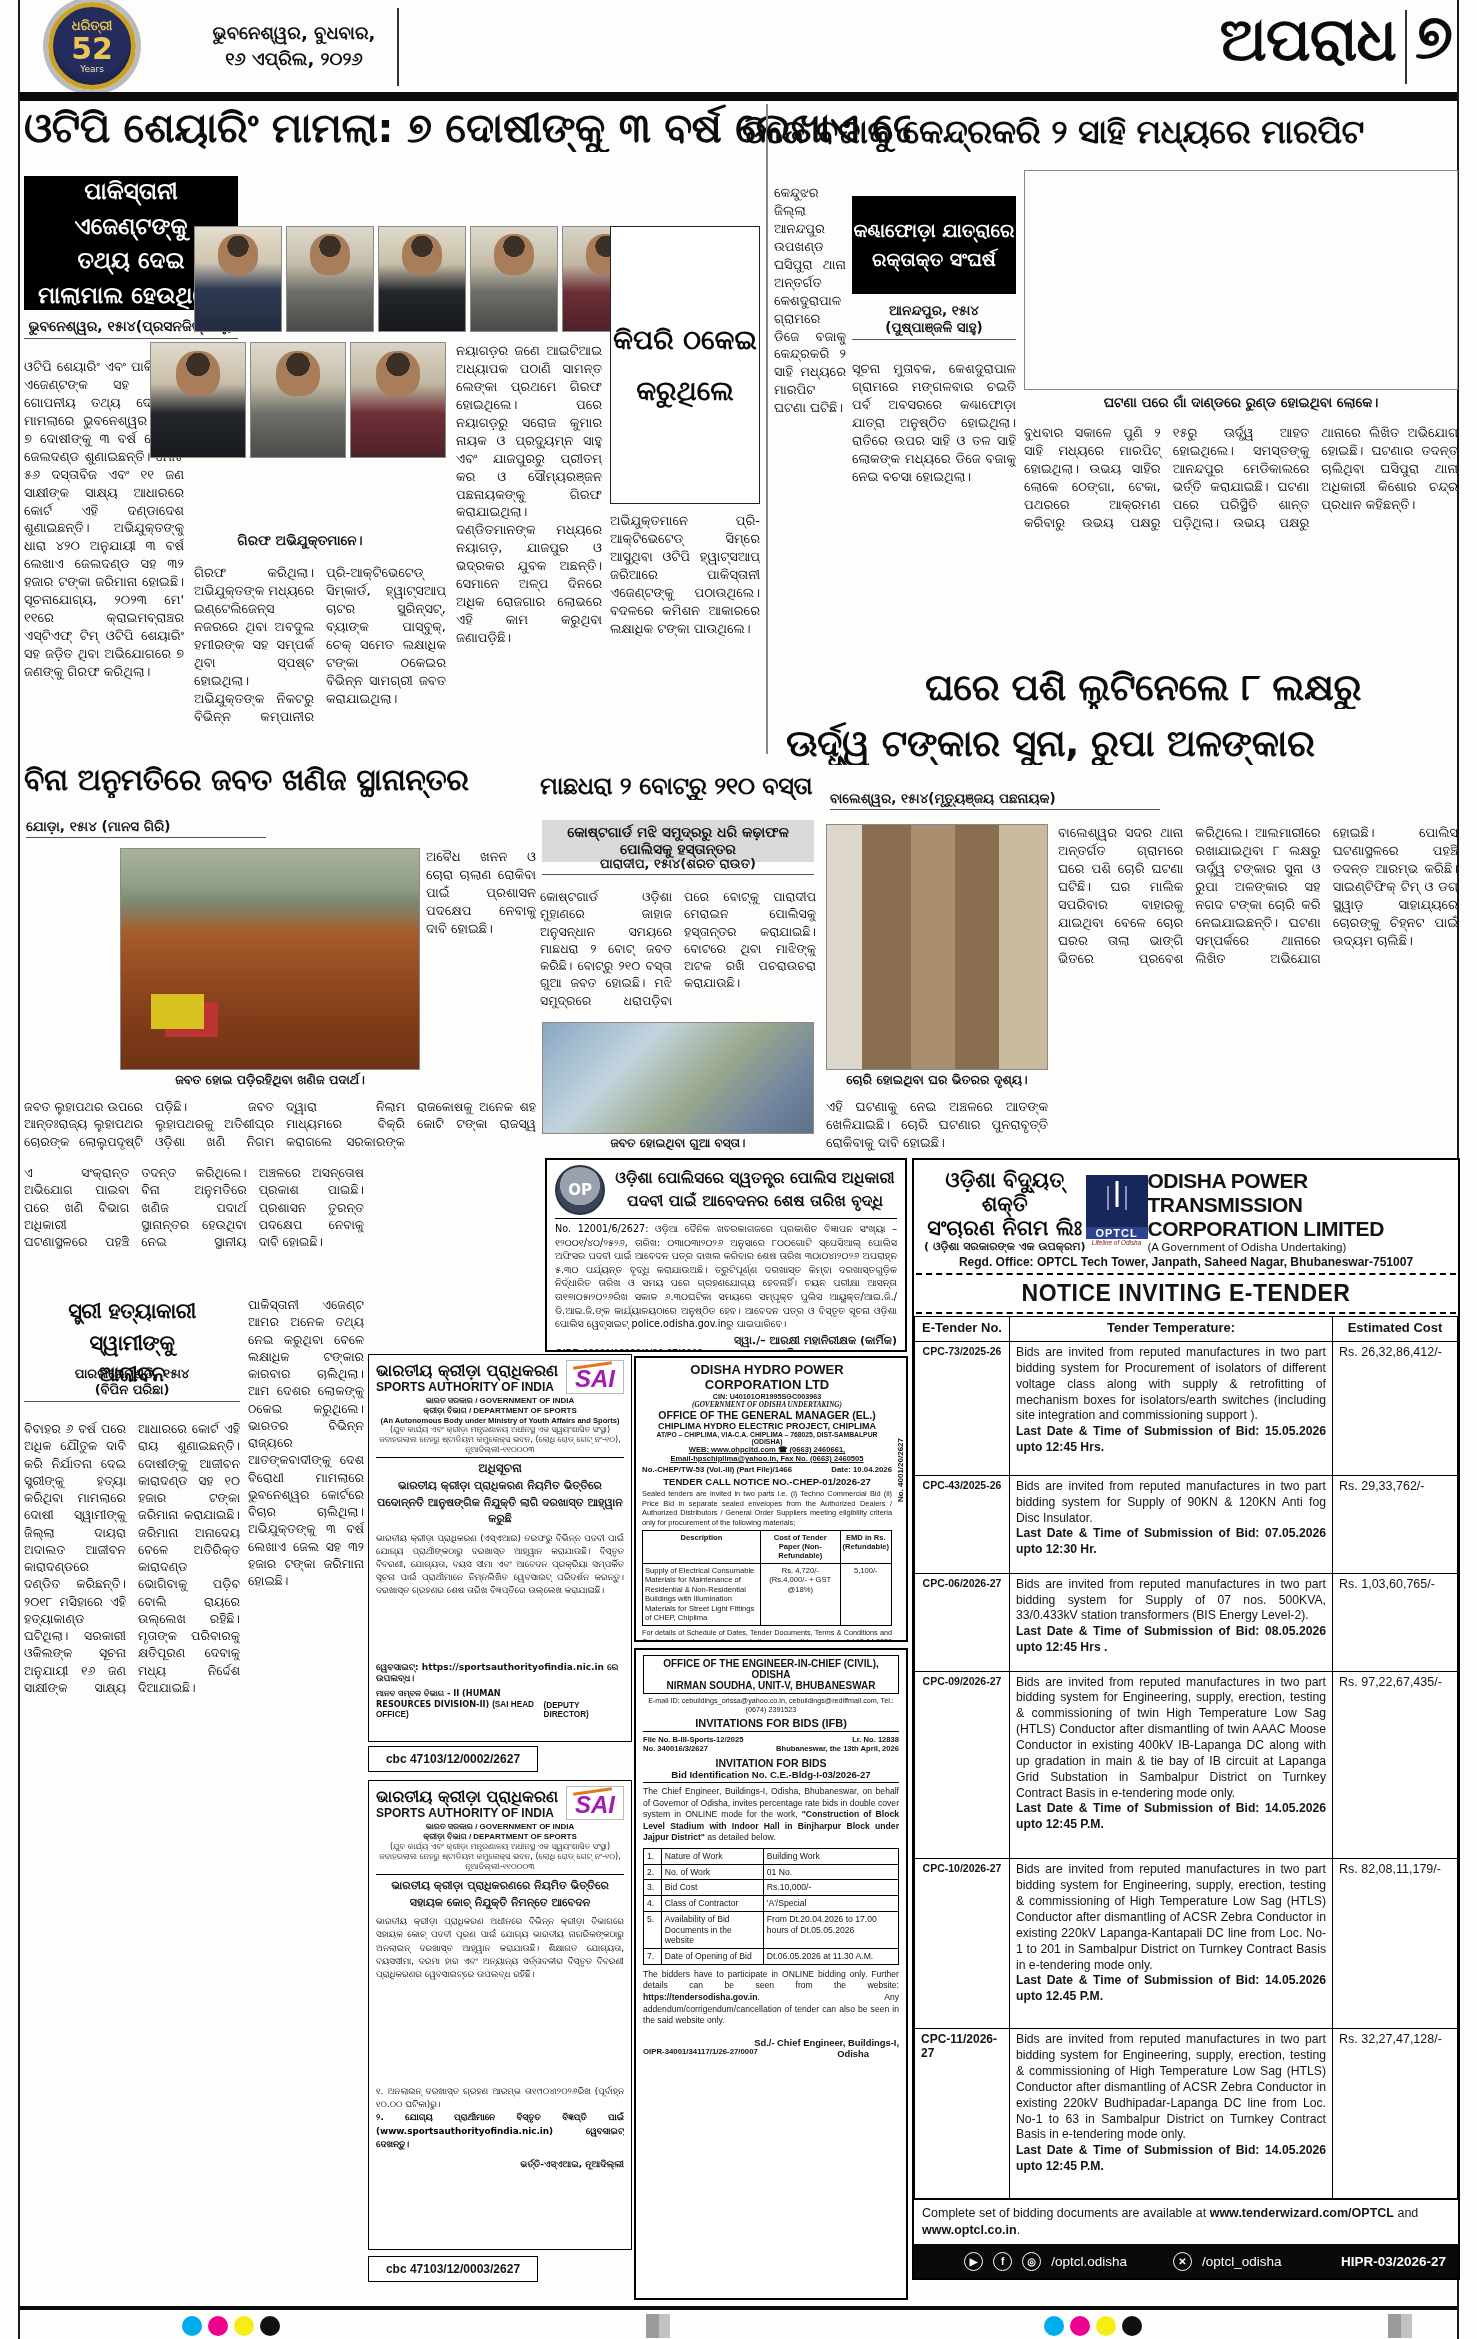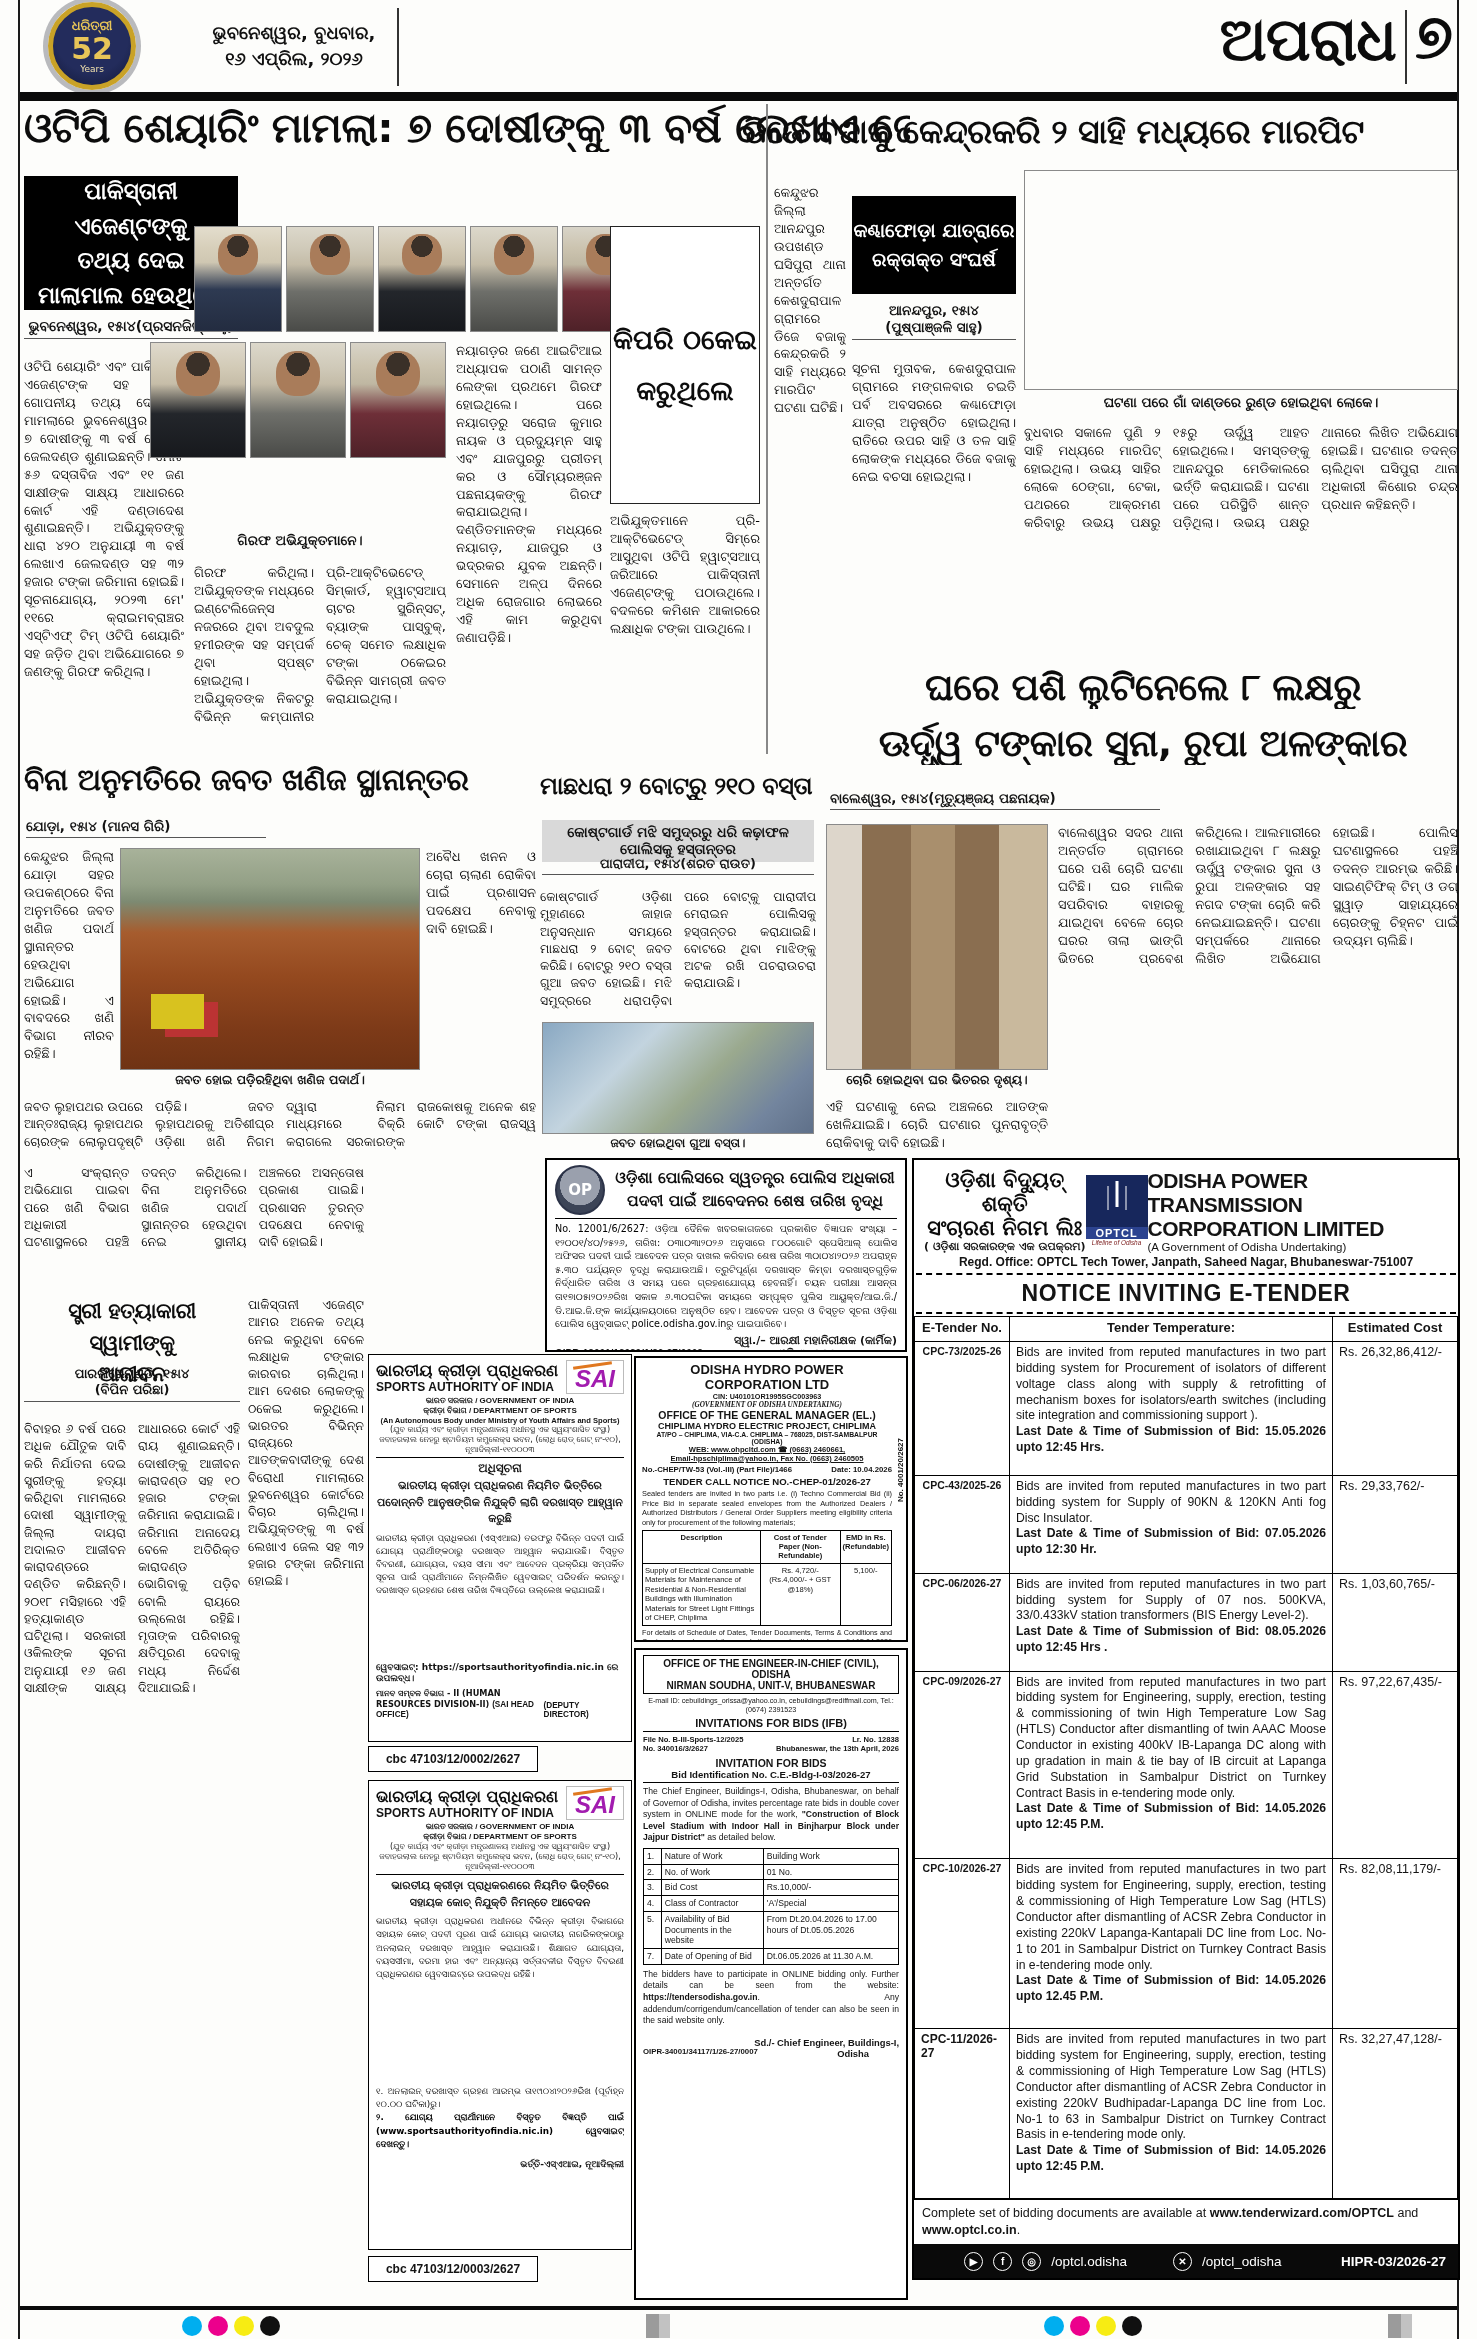--- a/index.html
+++ b/index.html
@@ -114,30 +114,29 @@
   <div class="abs byline" style="left:852px;top:302px;width:164px;font-size:13.5px;">
     <div>ଆନନ୍ଦପୁର, ୧୫ା୪</div>
     <div>(ପୁଷ୍ପାଞ୍ଜଳି ସାହୁ)</div>
   </div>
   <div class="abs jtext" style="left:852px;top:360px;width:164px;height:300px;">ସୂଚନା ମୁତାବକ, କେଶଦୁରାପାଳ ଗ୍ରାମରେ ମଙ୍ଗଳବାର ଚଇତି ପର୍ବ ଅବସରରେ କଣ୍ଢାଫୋଡ଼ା ଯାତ୍ରା ଅନୁଷ୍ଠିତ ହୋଇଥିଲା। ରାତିରେ ଉପର ସାହି ଓ ତଳ ସାହି ଲୋକଙ୍କ ମଧ୍ୟରେ ଡିଜେ ବଜାକୁ ନେଇ ବଚସା ହୋଇଥିଲା।</div>
   <div class="abs ph ph-clash" style="left:1024px;top:170px;width:434px;height:220px;"></div>
   <div class="abs caption" style="left:1024px;top:394px;width:434px;">ଘଟଣା ପରେ ଗାଁ ଦାଣ୍ଡରେ ରୁଣ୍ଡ ହୋଇଥିବା ଲୋକେ।</div>
   <div class="abs jtext cols3" style="left:1024px;top:424px;width:434px;height:236px;">ବୁଧବାର ସକାଳେ ପୁଣି ୨ ସାହି ମଧ୍ୟରେ ମାରପିଟ୍ ହୋଇଥିଲା। ଉଭୟ ସାହିର ଲୋକେ ଠେଙ୍ଗା, ଟେକା, ପଥରରେ ଆକ୍ରମଣ କରିବାରୁ ଉଭୟ ପକ୍ଷରୁ ୧୫ରୁ ଊର୍ଦ୍ଧ୍ୱ ଆହତ ହୋଇଥିଲେ। ସମସ୍ତଙ୍କୁ ଆନନ୍ଦପୁର ମେଡିକାଲରେ ଭର୍ତ୍ତି କରାଯାଇଛି। ଘଟଣା ପରେ ପରିସ୍ଥିତି ଶାନ୍ତ ପଡ଼ିଥିଲା। ଉଭୟ ପକ୍ଷରୁ ଥାନାରେ ଲିଖିତ ଅଭିଯୋଗ ହୋଇଛି। ଘଟଣାର ତଦନ୍ତ ଚାଲିଥିବା ଘସିପୁରା ଥାନା ଅଧିକାରୀ କିଶୋର ଚନ୍ଦ୍ର ପ୍ରଧାନ କହିଛନ୍ତି।</div>
 
   <div class="abs hl" style="left:826px;top:666px;width:634px;font-size:37px;text-align:center;">ଘରେ ପଶି ଲୁଟିନେଲେ ୮ ଲକ୍ଷରୁ</div>
-  <div class="abs hl" style="left:826px;top:722px;width:634px;font-size:37px;text-align:center;">ଊର୍ଦ୍ଧ୍ୱ ଟଙ୍କାର ସୁନା, ରୁପା ଅଳଙ୍କାର</div>
+  <div class="abs hl" style="left:786px;top:722px;width:634px;font-size:37px;">ଊର୍ଦ୍ଧ୍ୱ ଟଙ୍କାର ସୁନା, ରୁପା ଅଳଙ୍କାର</div>
   <div class="abs" style="left:830px;top:790px;width:330px;font-size:13.5px;font-weight:700;border-bottom:1.5px solid #555;padding-bottom:2px;">ବାଲେଶ୍ୱର, ୧୫ା୪(ମୃତ୍ୟୁଞ୍ଜୟ ପଛନାୟକ)</div>
   <div class="abs ph ph-almirah" style="left:826px;top:824px;width:222px;height:246px;"></div>
   <div class="abs caption" style="left:826px;top:1072px;width:222px;font-size:12.5px;">ଚୋରି ହୋଇଥିବା ଘର ଭିତରର ଦୃଶ୍ୟ।</div>
   <div class="abs jtext cols3" style="left:1058px;top:824px;width:400px;height:326px;">ବାଲେଶ୍ୱର ସଦର ଥାନା ଅନ୍ତର୍ଗତ ଗ୍ରାମରେ ଘରେ ପଶି ଚୋରି ଘଟଣା ଘଟିଛି। ଘର ମାଲିକ ସପରିବାର ବାହାରକୁ ଯାଇଥିବା ବେଳେ ଚୋର ଘରର ତାଲା ଭାଙ୍ଗି ଭିତରେ ପ୍ରବେଶ କରିଥିଲେ। ଆଲମାରୀରେ ରଖାଯାଇଥିବା ୮ ଲକ୍ଷରୁ ଊର୍ଦ୍ଧ୍ୱ ଟଙ୍କାର ସୁନା ଓ ରୁପା ଅଳଙ୍କାର ସହ ନଗଦ ଟଙ୍କା ଚୋରି କରି ନେଇଯାଇଛନ୍ତି। ଘଟଣା ସମ୍ପର୍କରେ ଥାନାରେ ଲିଖିତ ଅଭିଯୋଗ ହୋଇଛି। ପୋଲିସ ଘଟଣାସ୍ଥଳରେ ପହଞ୍ଚି ତଦନ୍ତ ଆରମ୍ଭ କରିଛି। ସାଇଣ୍ଟିଫିକ୍ ଟିମ୍ ଓ ଡଗ୍ ସ୍କ୍ୱାଡ଼ ସାହାଯ୍ୟରେ ଚୋରଙ୍କୁ ଚିହ୍ନଟ ପାଇଁ ଉଦ୍ୟମ ଚାଲିଛି।</div>
   <div class="abs jtext" style="left:826px;top:1098px;width:222px;height:54px;">ଏହି ଘଟଣାକୁ ନେଇ ଅଞ୍ଚଳରେ ଆତଙ୍କ ଖେଳିଯାଇଛି। ଚୋରି ଘଟଣାର ପୁନରାବୃତ୍ତି ରୋକିବାକୁ ଦାବି ହୋଇଛି।</div>
 
   <div class="abs hl" style="left:24px;top:762px;width:512px;font-size:30px;">ବିନା ଅନୁମତିରେ ଜବତ ଖଣିଜ ସ୍ଥାନାନ୍ତର</div>
   <div class="abs" style="left:26px;top:818px;width:240px;font-size:13.5px;font-weight:700;border-bottom:1.5px solid #555;padding-bottom:2px;">ଯୋଡ଼ା, ୧୫ା୪ (ମାନସ ଗିରି)</div>
-  <div class="abs jtext" style="left:24px;top:848px;width:90px;height:316px;">କେନ୍ଦୁଝର ଜିଲ୍ଲା ଯୋଡ଼ା ସହର ଉପକଣ୍ଠରେ ବିନା ଅନୁମତିରେ ଜବତ ଖଣିଜ ପଦାର୍ଥ ସ୍ଥାନାନ୍ତର ହେଉଥିବା ଅଭିଯୋଗ ହୋଇଛି। ଏ ବାବଦରେ ଖଣି ବିଭାଗ ନୀରବ ରହିଛି।</div>
   <div class="abs ph ph-mining" style="left:120px;top:848px;width:300px;height:222px;"></div>
   <div class="abs jtext" style="left:426px;top:848px;width:110px;height:316px;">ଅବୈଧ ଖନନ ଓ ଚୋରା ଚାଲାଣ ରୋକିବା ପାଇଁ ପ୍ରଶାସନ ପଦକ୍ଷେପ ନେବାକୁ ଦାବି ହୋଇଛି।</div>
   <div class="abs caption" style="left:120px;top:1072px;width:300px;font-size:12.5px;">ଜବତ ହୋଇ ପଡ଼ିରହିଥିବା ଖଣିଜ ପଦାର୍ଥ।</div>
   <div class="abs jtext cols4" style="left:24px;top:1098px;width:512px;height:56px;font-size:12.5px;">ଜବତ ଲୁହାପଥର ଉପରେ ଆନ୍ତଃରାଜ୍ୟ ଲୁହାପଥର ଚୋରଙ୍କ ଲୋଲୁପଦୃଷ୍ଟି ପଡ଼ିଛି। ଜବତ ଲୁହାପଥରକୁ ଅତିଶୀଘ୍ର ଓଡ଼ିଶା ଖଣି ନିଗମ ଦ୍ୱାରା ନିଲାମ ମାଧ୍ୟମରେ ବିକ୍ରି କରାଗଲେ ସରକାରଙ୍କ ରାଜକୋଷକୁ ଅନେକ ଶହ କୋଟି ଟଙ୍କା ରାଜସ୍ୱ ଯାଇପାରନ୍ତା ବୋଲି ଖଣି ବିଶେଷଜ୍ଞ କହିଛନ୍ତି।</div>
 
   <div class="abs hl" style="left:540px;top:772px;width:276px;font-size:24px;text-align:center;">ମାଛଧରା ୨ ବୋଟ୍‌ରୁ ୨୧୦ ବସ୍ତା ଗୁଆ ଜବତ</div>
   <div class="abs" style="left:542px;top:820px;width:272px;background:#d9d9d9;font-size:14px;font-weight:700;text-align:center;padding:4px 2px;color:#111;">କୋଷ୍ଟଗାର୍ଡ ମଝି ସମୁଦ୍ରରୁ ଧରି କଢ଼ାଫଳ ପୋଲିସକୁ ହସ୍ତାନ୍ତର</div>
   <div class="abs" style="left:542px;top:856px;width:272px;text-align:center;font-size:13px;font-weight:700;border-bottom:1.5px solid #555;padding-bottom:2px;">ପାରାଦୀପ, ୧୫ା୪(ଶରତ ରାଉତ)</div>
   <div class="abs jtext cols2" style="left:540px;top:888px;width:276px;height:130px;font-size:12.5px;">କୋଷ୍ଟଗାର୍ଡ ଓଡ଼ିଶା ମୁହାଣରେ ଜାହାଜ ଅନୁସନ୍ଧାନ ସମୟରେ ମାଛଧରା ୨ ବୋଟ୍ ଜବତ କରିଛି। ବୋଟ୍‌ରୁ ୨୧୦ ବସ୍ତା ଗୁଆ ଜବତ ହୋଇଛି। ମଝି ସମୁଦ୍ରରେ ଧରାପଡ଼ିବା ପରେ ବୋଟ୍‌କୁ ପାରାଦୀପ ମେରାଇନ ପୋଲିସକୁ ହସ୍ତାନ୍ତର କରାଯାଇଛି। ବୋଟରେ ଥିବା ମାଝିଙ୍କୁ ଅଟକ ରଖି ପଚରାଉଚରା କରାଯାଉଛି।</div>
   <div class="abs ph ph-sacks" style="left:542px;top:1022px;width:272px;height:112px;"></div>

